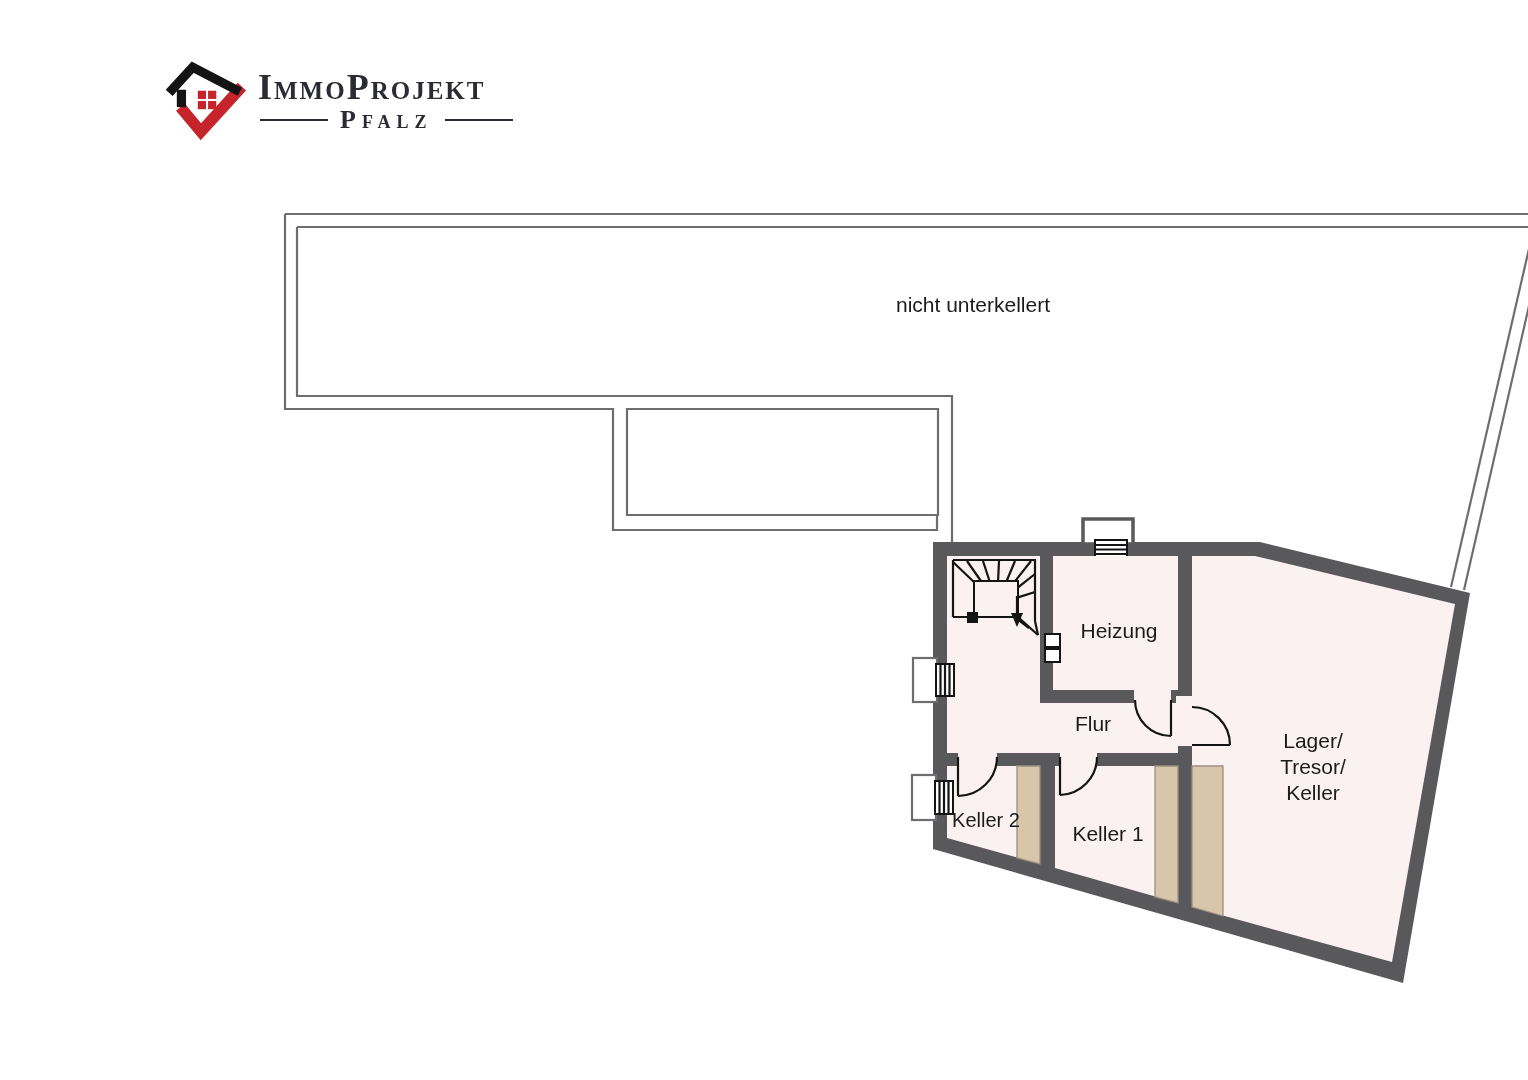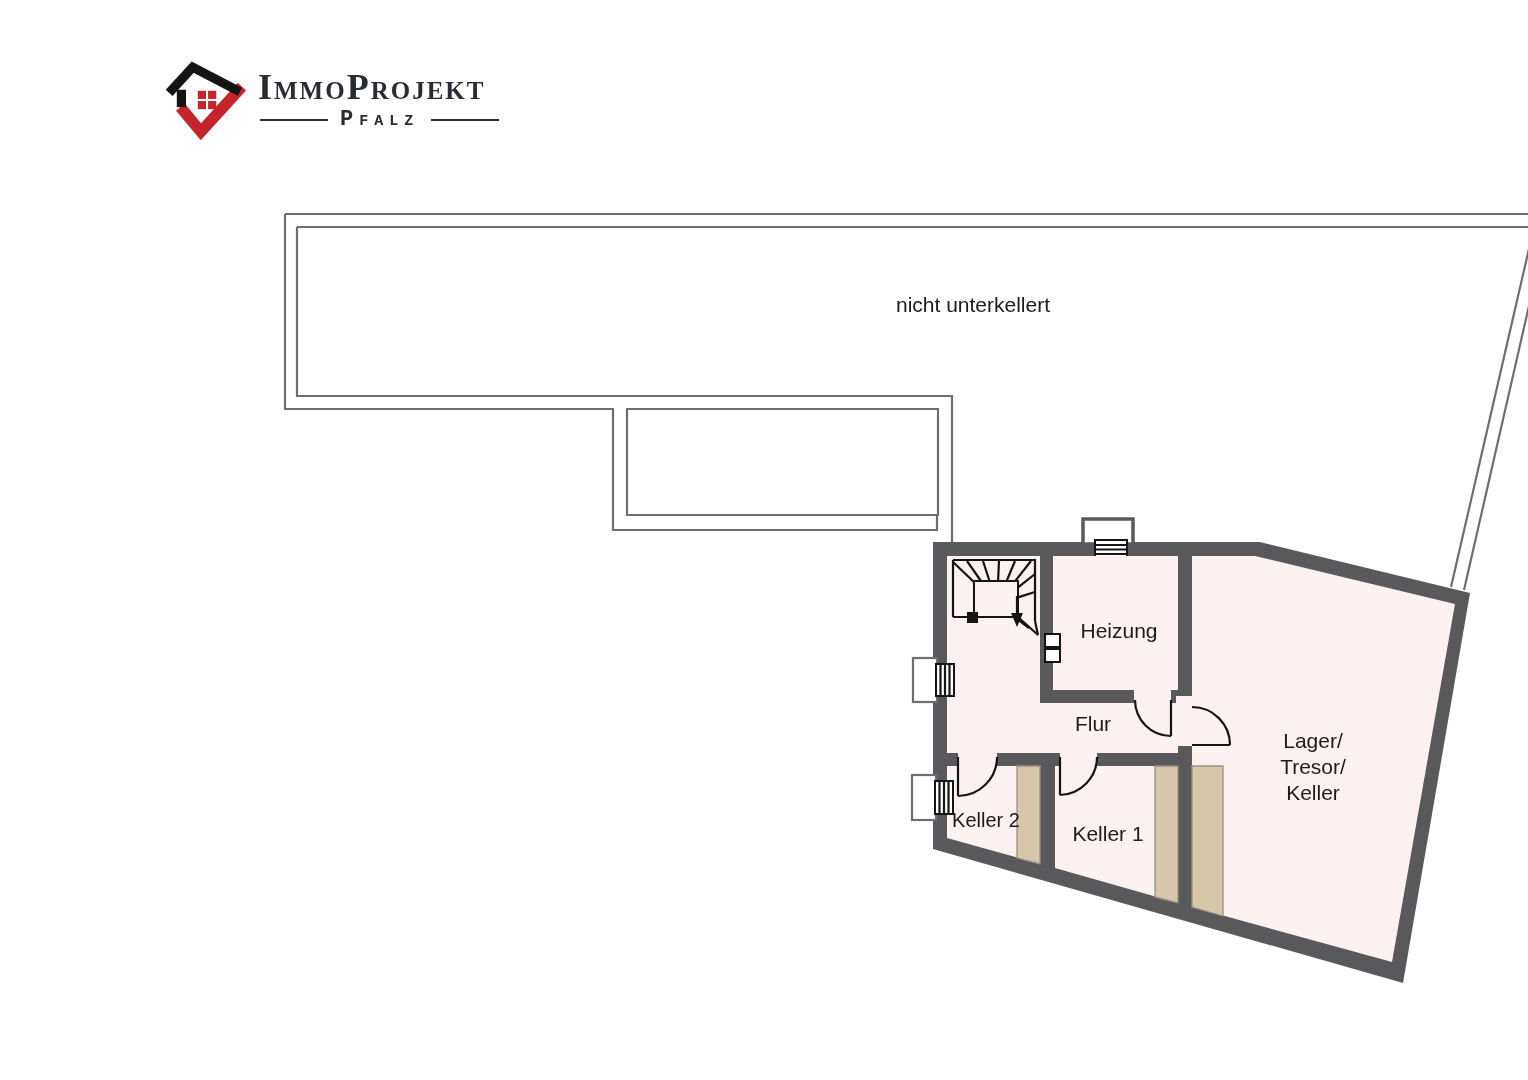--- a/index.html
+++ b/index.html
@@ -6,22 +6,22 @@
   .stage{position:relative;width:1528px;height:1080px;background:#ffffff;overflow:hidden;
          font-family:"Liberation Sans",sans-serif;margin-left:40px;}
   
   .logo{position:absolute;left:124px;top:60px;display:flex;align-items:flex-start;}
   .logo-icon{width:82px;height:82px;display:block;}
   .logo-text{margin-left:12px;padding-top:8px;}
   .brand{font-family:"Liberation Serif",serif;font-variant:small-caps;font-weight:700;
          font-size:36px;line-height:38px;letter-spacing:2px;color:#2b2b33;}
   .region-row{display:flex;align-items:center;margin-top:3px;margin-left:2px;}
   .rule{display:inline-block;width:68px;height:2.5px;background:#2b2b33;}
-  .region{font-family:Liberation Mono, monospace;font-variant:small-caps;font-weight:700;
-          font-size:22px;letter-spacing:6px;color:#2b2b33;margin:0 12px;line-height:22px;}
+  .region{font-family:Liberation Serif, serif;font-variant:small-caps;font-weight:700;
+          font-size:26px;letter-spacing:6px;color:#2b2b33;margin:0 12px;line-height:22px;}
   
   .plan{position:absolute;left:0;top:0;width:1528px;height:1080px;}
   .thin{fill:none;stroke:#6e6e6e;stroke-width:2.2px;}
   .wall{fill:#59595b;}
   .floor{fill:#faf1f0;}
   .punch{fill:#faf1f0;}
   .strip{fill:#d8c6ab;stroke:#9a9082;stroke-width:1.3px;}
   .ink{fill:none;stroke:#141414;stroke-width:2.2px;}
   .inkfill{fill:#141414;stroke:none;}
   .whitebox{fill:#ffffff;stroke:#141414;stroke-width:2px;}

